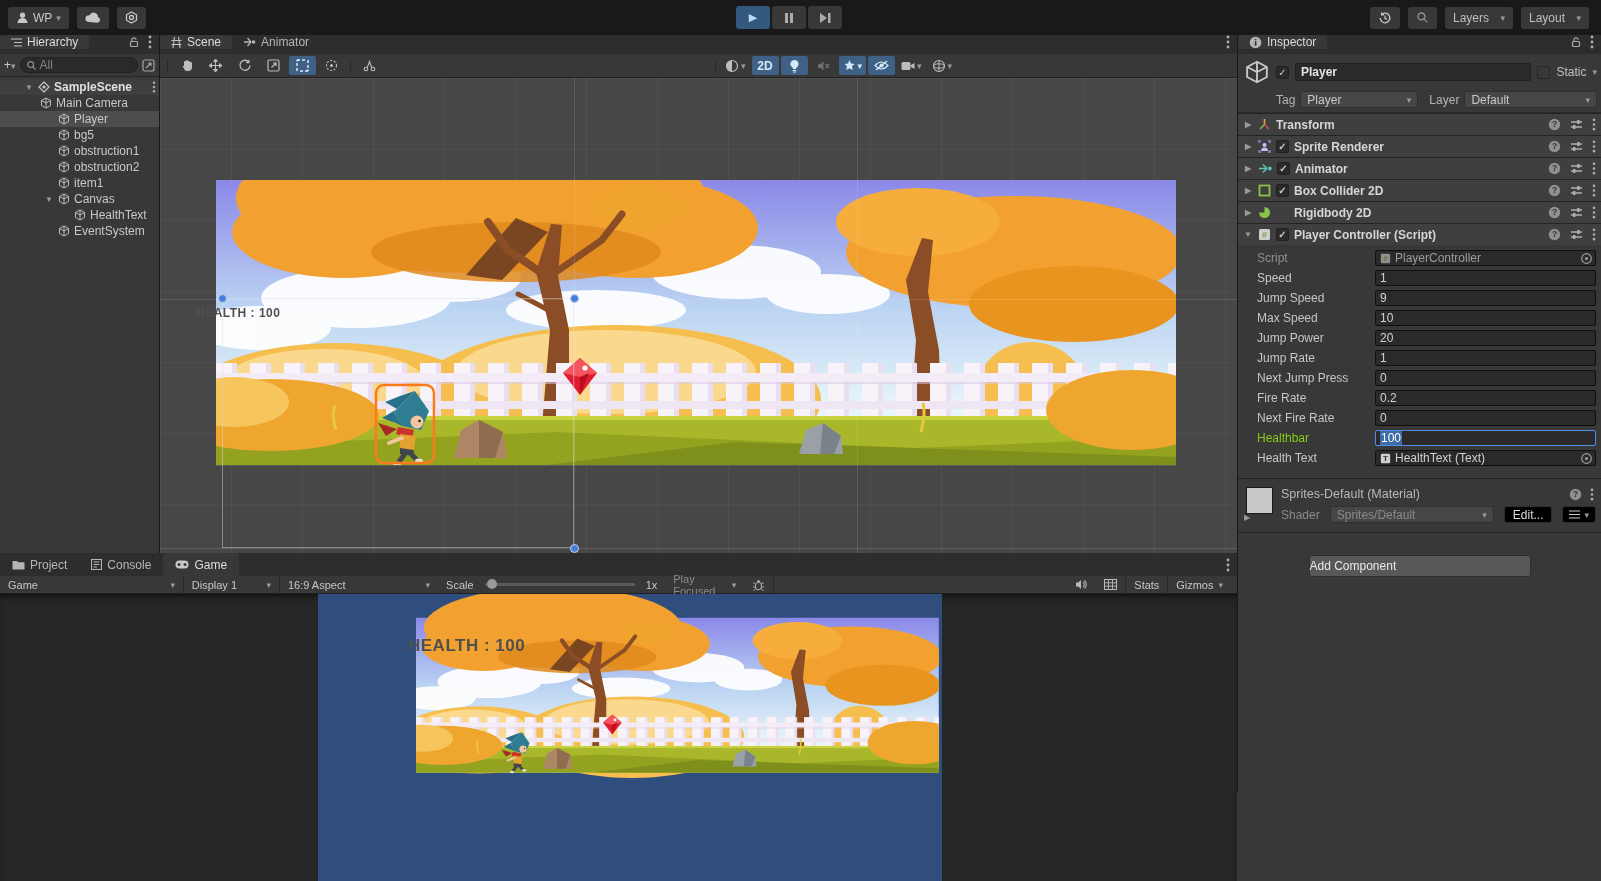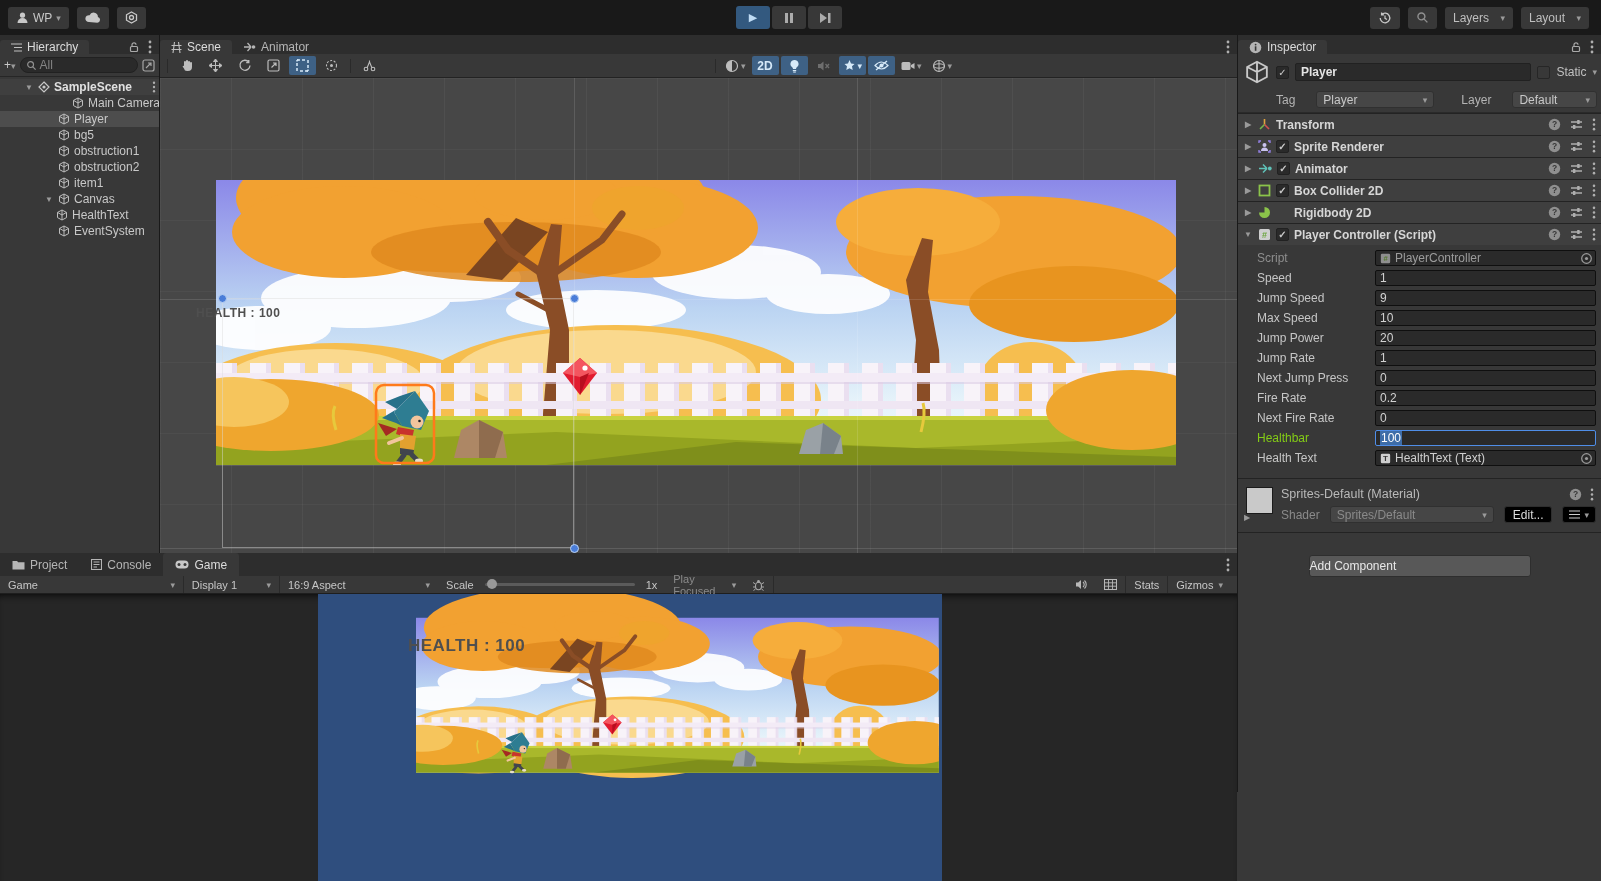--- a/index.html
+++ b/index.html
@@ -9,21 +9,21 @@
 .r{display:flex;align-items:center}
 
 #topbar{position:absolute;left:0;top:0;width:1601px;height:35px;background:#191919;display:flex;align-items:center}
 .tb-btn{height:22px;background:#383838;border-radius:3px;display:flex;align-items:center;justify-content:center;gap:4px;padding:0 8px;margin-left:8px;color:#C8C8C8}
 .tb-dd{height:22px;background:#383838;border-radius:3px;display:flex;align-items:center;justify-content:space-between;padding:0 8px;margin-left:8px;color:#BFBFBF;width:68px}
 #play-group{position:absolute;left:736px;top:6px;display:flex;gap:2px}
 .play-btn{width:34px;height:23px;background:#383838;border-radius:3px;display:flex;align-items:center;justify-content:center;color:#ABABAB}
 .play-btn.on{background:#33597F;color:#BFDCF5}
 .arr{font-size:9px;color:#9B9B9B}
 
-.tabbar{height:19px;background:#2D2D2D;display:flex;align-items:flex-end}
+.tabbar{height:19px;background:#2D2D2D;display:flex;align-items:flex-start}
 .tab{display:flex;align-items:center;gap:5px;padding:0 11px;color:#B5B5B5}
 .tab.active{background:#383838;border-radius:3px 3px 0 0;color:#DCDCDC}
 .tab-right{margin-left:auto;display:flex;align-items:center;gap:8px;padding-right:7px}
 
 #hierarchy{position:absolute;left:0;top:35px;width:160px;height:518px;background:#383838;border-right:1px solid #191919;display:flex;flex-direction:column}
 #h-toolbar{height:23px;background:#383838;border-bottom:1px solid #262626;display:flex;align-items:center;padding:0 4px;gap:4px}
 #h-search{flex:1;height:16px;background:#2A2A2A;border:1px solid #212121;border-radius:8px;display:flex;align-items:center;gap:3px;padding:0 5px;color:#848484}
 .h-row{height:16px;display:flex;align-items:center;gap:4px;color:#C8C8C8;white-space:nowrap;overflow:hidden}
 .h-row.scene-root{background:#3F3F3F;font-weight:bold;color:#E0E0E0}
 .h-row.sel{background:#4D4D4D}
@@ -302,21 +302,21 @@
       <span class="twisty">▼</span>
       <svg width="12" height="12" viewBox="0 0 12 12">
           <path d="M6 1 L11 6 L6 11 L1 6 Z" fill="none" stroke="#C8C8C8" stroke-width="1.2"></path>
           <circle cx="6" cy="6" r="1.6" fill="#C8C8C8"></circle>
         </svg>
       <span style="flex:1;overflow:hidden">SampleScene</span>
       <svg width="4" height="12" viewBox="0 0 4 14" style="margin-right:3px">
           <use href="#i-kebab"></use>
         </svg>
     </div>
-    <div class="h-row" style="padding-left:72px">
+    <div class="h-row" style="padding-left:40px">
       <svg class="ic" width="12" height="12" viewBox="0 0 12 12">
           <use href="#i-cube"></use>
         </svg>
       <span>Main Camera</span>
     </div>
     <div class="h-row sel" style="padding-left:58px">
       <svg class="ic" width="12" height="12" viewBox="0 0 12 12">
           <use href="#i-cube"></use>
         </svg>
       <span>Player</span>
@@ -345,21 +345,21 @@
         </svg>
       <span>item1</span>
     </div>
     <div class="h-row" style="padding-left:44px">
       <span class="twisty">▼</span>
       <svg class="ic" width="12" height="12" viewBox="0 0 12 12">
           <use href="#i-cube"></use>
         </svg>
       <span>Canvas</span>
     </div>
-    <div class="h-row" style="padding-left:56px">
+    <div class="h-row" style="padding-left:74px">
       <svg class="ic" width="12" height="12" viewBox="0 0 12 12">
           <use href="#i-cube"></use>
         </svg>
       <span>HealthText</span>
     </div>
     <div class="h-row" style="padding-left:58px">
       <svg class="ic" width="12" height="12" viewBox="0 0 12 12">
           <use href="#i-cube"></use>
         </svg>
       <span>EventSystem</span>
@@ -624,21 +624,21 @@
           <path d="M7 1.5 L12.3 4.3 V9.7 L7 12.5 L1.7 9.7 V4.3 Z M7 1.5 V7 M1.7 4.3 L7 7 L12.3 4.3 M7 7 V12.5" fill="none" stroke="#C9C9C9" stroke-width="1"></path>
         </svg>
       <div class="chk">✓</div>
       <div class="namefield">
           <span>Player</span>
         </div>
       <div class="chk" style="background:#383838;border-color:#262626"></div>
       <span style="color:#C0C0C0">Static</span>
       <span class="arr">▾</span>
     </div>
-    <div class="r" style="gap:21px;margin-top:6px;padding-left:32px">
+    <div class="r" style="gap:5px;margin-top:6px;padding-left:32px">
       <span style="color:#B4B4B4">Tag</span>
       <div class="dd" style="width:118px">
         <span>Player</span>
           <span class="arr">▾</span>
       </div>
       <span style="color:#B4B4B4;margin-left:6px">Layer</span>
       <div class="dd" style="flex:1">
         <span>Default</span>
           <span class="arr">▾</span>
       </div>

